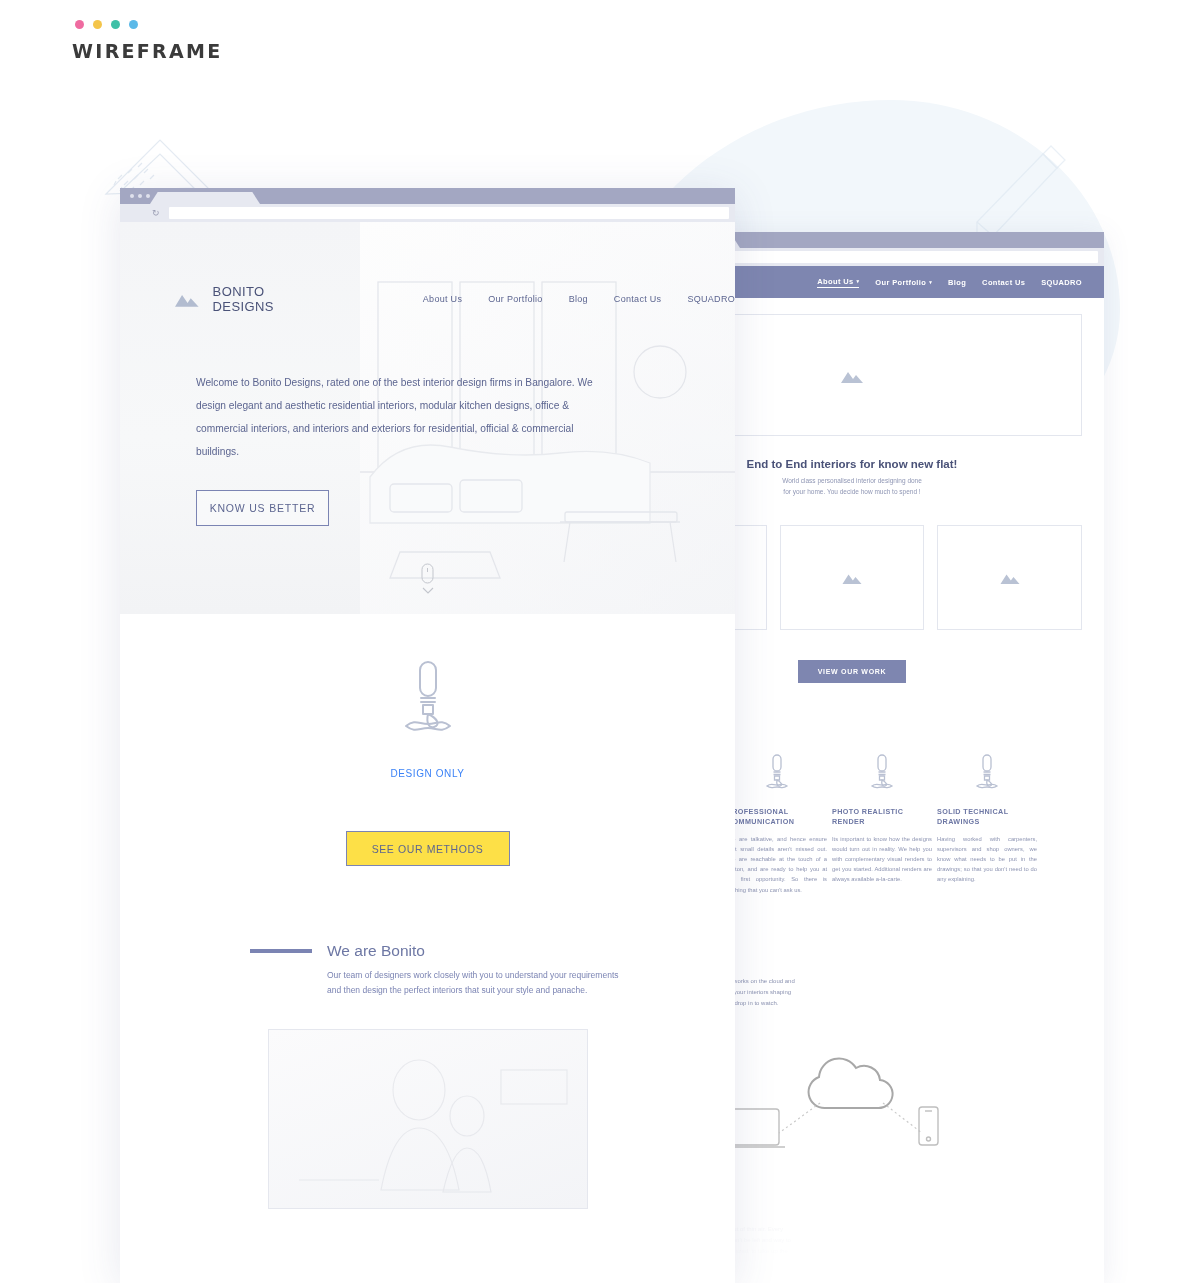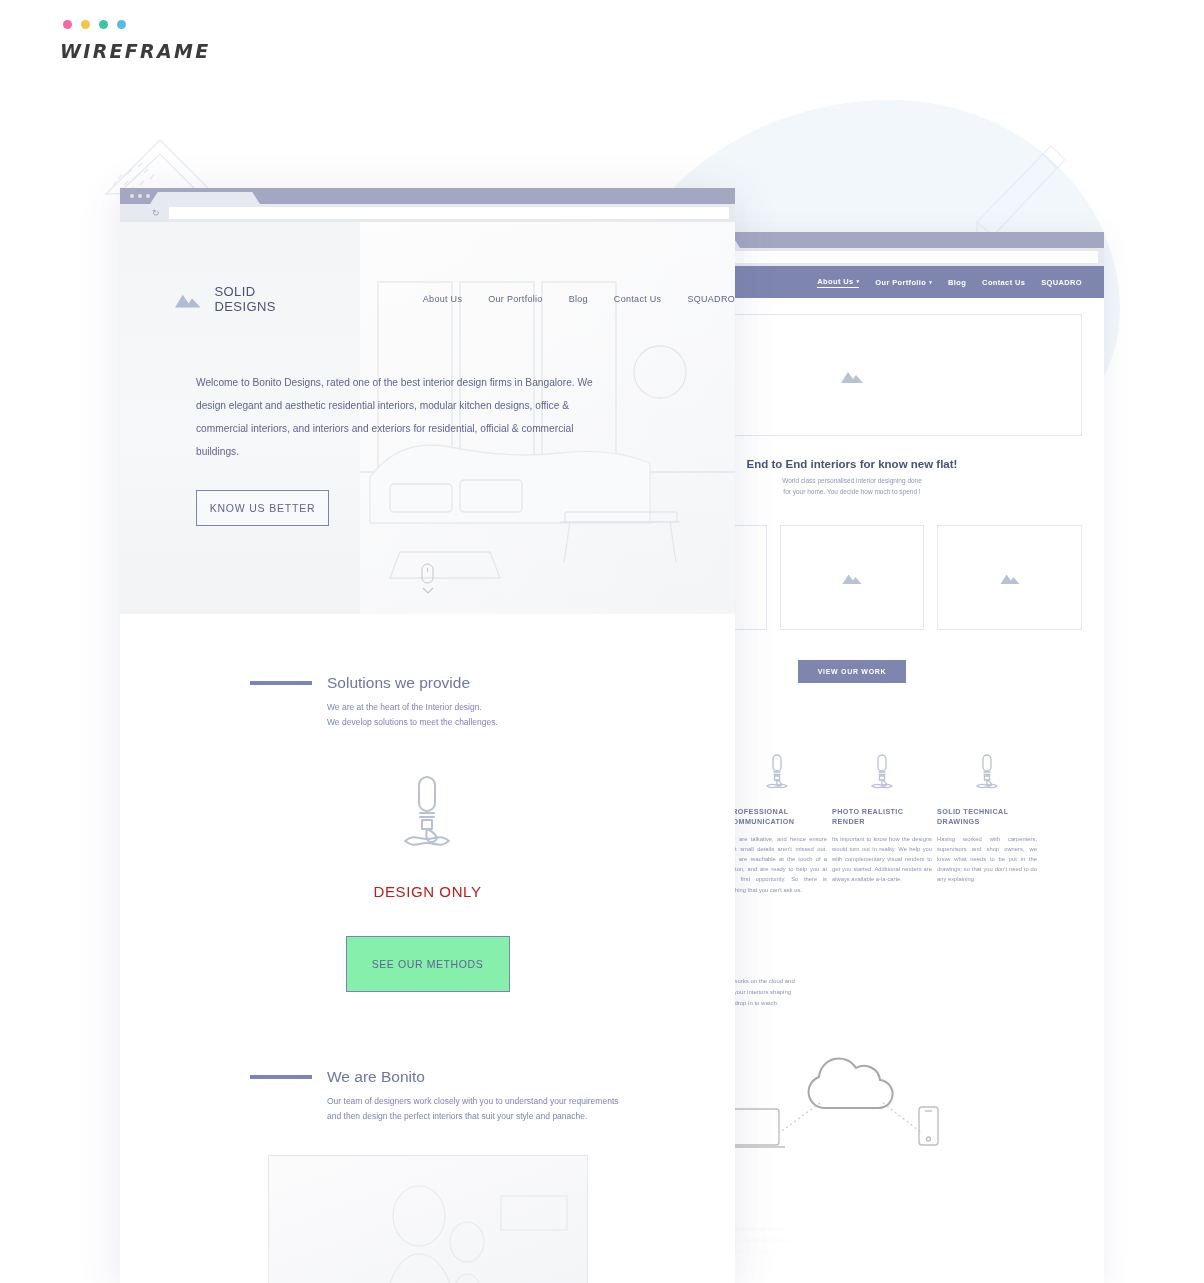--- a/index.html
+++ b/index.html
@@ -18,21 +18,21 @@
     width: 520px; height: 420px;
     background: #f2f7fb;
     border-radius: 56% 44% 60% 40% / 62% 50% 50% 38%;
     z-index: 0;
   }
   .deco { position: absolute; z-index: 1; opacity: .55; }
   .deco-ruler { left: 98px; top: 138px; width: 122px; height: 80px; }
   .deco-pencil { left: 965px; top: 140px; width: 110px; height: 110px; opacity:.5; }
 
   
-  .brand { position: absolute; left: 60px; top: 20px; z-index: 40; font-style: italic; }
+  .brand { position: absolute; left: 72px; top: 20px; z-index: 40; }
   .brand-dots { display: flex; gap: 9px; margin-bottom: 11px; padding-left: 3px;}
   .brand-dots i { width: 9px; height: 9px; border-radius: 50%; display: block; }
   .brand-word {
     font-size: 19px; font-weight: 700; letter-spacing: 2.3px;
     color: #3b3b3b; font-family: "DejaVu Sans", sans-serif;
   }
 
   
   .window { position: absolute; background: #fff; }
   .win-chrome { background: #a3a7c2; height: 16px; position: relative; }
@@ -126,24 +126,24 @@
   }
   .scroll-cue { position: absolute; left: 0; right: 0; bottom: 20px; z-index: 5; display: flex; flex-direction: column; align-items: center; gap: 3px; }
 
   .sec-head { display: flex; align-items: center; gap: 0; padding-left: 8px; }
   .rule { width: 62px; height: 4px; background: #7b84b3; margin-right: 15px; }
   .sec-title { color: #6d77a4; font-size: 15.5px; font-weight: 400; }
   .sec-sub { color: #7b84b3; font-size: 8.5px; line-height: 1.72; margin: 8px 0 0 85px; }
 
   .services { display: flex; justify-content: center; gap: 118px; margin-top: 44px; }
   .service { text-align: center; }
-  .service-label { color: #b91c1c; font-size: 15px; letter-spacing: .6px; margin-top: 24px; }
+  .service-label { color: #3b82f6; font-size: 10px; letter-spacing: .6px; margin-top: 24px; }
   .methods-btn {
-    display: block; margin: 36px auto 0; width: 164px; height: 56px;
-    border: 1px solid #7b84b3; background: #86efac; color: #5c6590;
+    display: block; margin: 52px auto 0; width: 164px; height: 35px;
+    border: 1px solid #7b84b3; background: #fde047; color: #5c6590;
     font-size: 10.5px; letter-spacing: .6px; font-family: inherit; cursor: pointer;
   }
   .bonito-img {
     margin: 32px auto 0; width: 320px; height: 180px;
     border: 1px solid #e5e7ee; background: linear-gradient(160deg,#fbfbfc,#f3f4f7);
     position: relative; overflow: hidden;
   }
 </style>
 </head>
 <body>
@@ -385,21 +385,21 @@
               <circle cx="300" cy="150" r="26"></circle>
             </g>
           </svg>
         </div>
 
         <div class="fnav">
           <div class="fnav-brand">
             <svg width="30" height="20" viewBox="0 0 30 20">
               <path d="M0 20 L9 5 L16 15 L20 9 L30 20 Z" fill="#b2bcd0"></path>
             </svg>
-            <span class="fnav-name">SOLID DESIGNS</span>
+            <span class="fnav-name">BONITO DESIGNS</span>
           </div>
           <div class="fnav-items">
             <a>About Us</a>
             <a>Our Portfolio</a>
             <a>Blog</a>
             <a>Contact Us</a>
             <a>SQUADRO</a>
           </div>
         </div>
 
@@ -412,30 +412,20 @@
           <svg width="13" height="21" viewBox="0 0 13 21">
             <rect x="1" y="1" width="11" height="19" rx="5.5" fill="none" stroke="#c3c6cd" stroke-width="1"></rect>
             <path d="M6.5 5 v4" stroke="#c3c6cd" stroke-width="1"></path>
           </svg>
           <svg width="12" height="7" viewBox="0 0 12 7">
             <path d="M1 1 L6 6 L11 1" fill="none" stroke="#c3c6cd" stroke-width="1.1"></path>
           </svg>
         </div>
       </div>
 
-      <div style="padding:60px 0 0 122px;">
-        <div class="sec-head">
-          <div class="rule"></div>
-          <div class="sec-title">Solutions we provide</div>
-        </div>
-        <div class="sec-sub">
-          <div>We are at the heart of the Interior design.</div>
-          <div>We develop solutions to meet the challenges.</div>
-        </div>
-      </div>
 
       <div class="services">
         <div class="service">
           <svg width="56" height="82" viewBox="0 0 56 82">
             <g stroke="#b9c0d2" stroke-width="2" fill="none" stroke-linecap="round" stroke-linejoin="round">
               <rect x="20" y="4" width="16" height="34" rx="8"></rect>
               <path d="M21 40 h14 M21 44 h14"></path>
               <path d="M23 47 h10 v9 h-10 z"></path>
               <path d="M28 56 c9 4 13 11 6 13 c-5 1.5 -8 -4 -6 -13 z"></path>
               <path d="M6 68 c9 -7 13 -2 22 -2 c9 0 13 -5 22 2 c-9 7 -13 2 -22 2 c-9 0 -13 5 -22 -2 z"></path>

